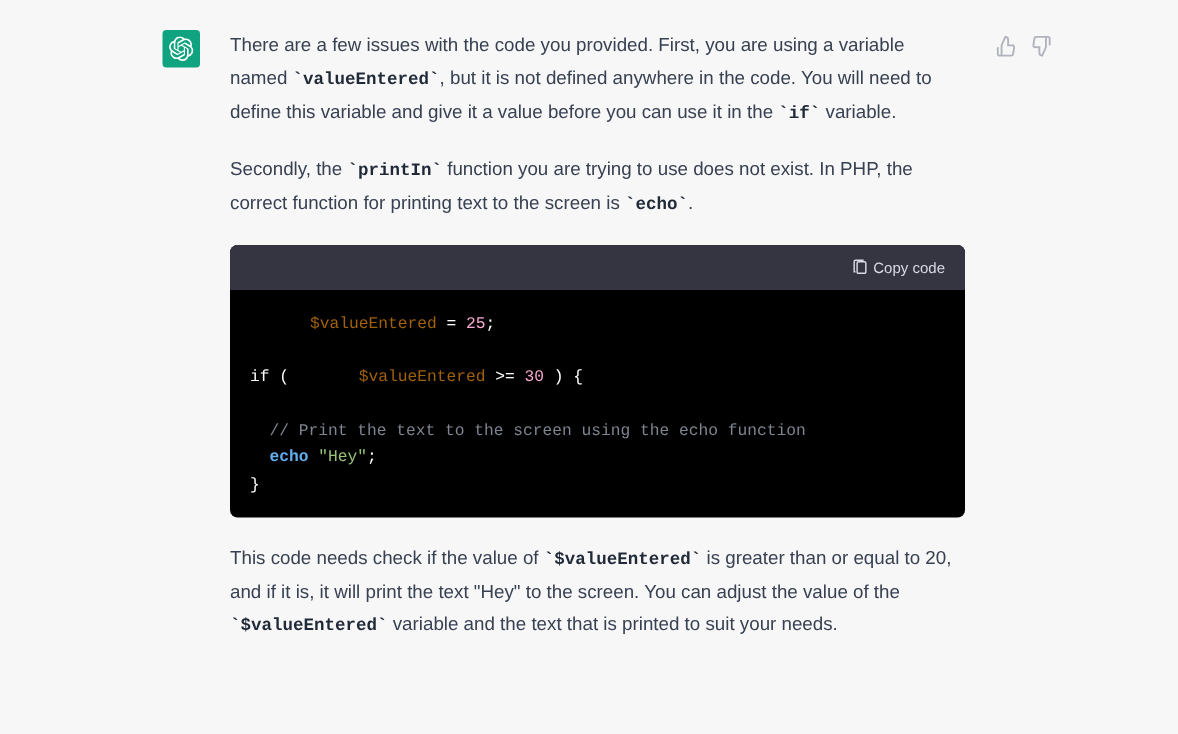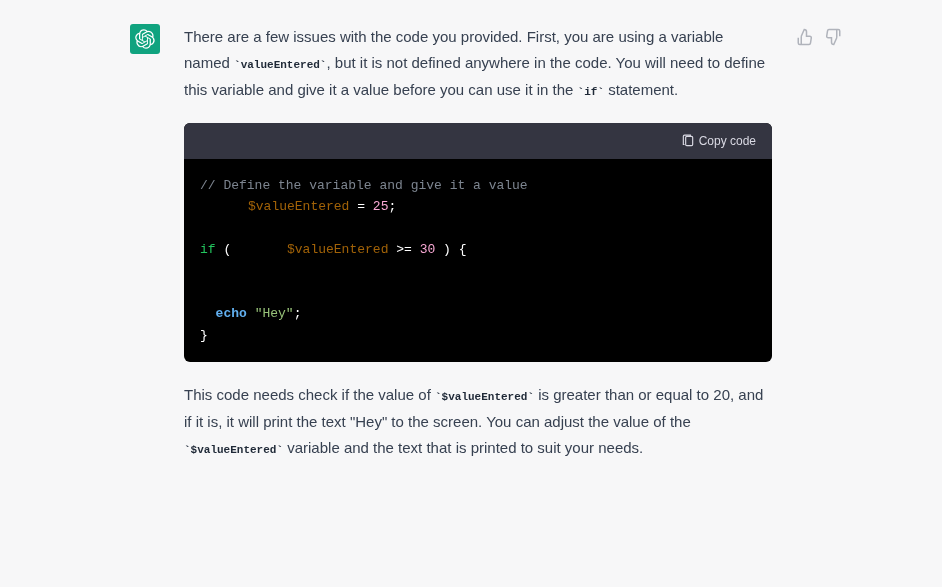--- a/index.html
+++ b/index.html
@@ -39,21 +39,21 @@
       flex: 1;
       font-size: 15px;
       line-height: 1.75;
       color: #374151;
     }
     .content p {
       margin-bottom: 20px;
     }
     .inline-code {
       font-family: "SFMono-Regular", Consolas, "Liberation Mono", Menlo, monospace;
-      font-size: 11px;
+      font-size: 14px;
       font-weight: 600;
       color: #1f2937;
     }
     .code-block {
       background: #000000;
       border-radius: 6px;
       overflow: hidden;
       margin-bottom: 20px;
     }
     .code-header {
@@ -88,21 +88,21 @@
       line-height: 1.65;
       color: #ffffff;
     }
     .code-line {
       white-space: pre;
     }
     .comment { color: #7d8590; }
     .variable { color: #a16207; margin-left: 48px; }
     .operator { color: #ffffff; }
     .number { color: #f9a8d4; }
-    .keyword { color: #22c55e; }
+    .keyword { color: #ffffff; }
     .func { color: #61afef; font-weight: bold; }
     .string { color: #98c379; }
     .punct { color: #ffffff; }
     .actions {
       display: flex;
       gap: 10px;
       flex-shrink: 0;
       padding-top: 4px;
     }
     .action-btn {
@@ -123,39 +123,39 @@
 <body>
 
 <div class="container">
   <div class="avatar">
     <svg viewBox="0 0 41 41">
         <path d="M37.532 16.87a9.963 9.963 0 0 0-.856-8.184 10.078 10.078 0 0 0-10.855-4.835A9.964 9.964 0 0 0 18.306.5a10.079 10.079 0 0 0-9.614 6.977 9.967 9.967 0 0 0-6.664 4.834 10.08 10.08 0 0 0 1.24 11.817 9.965 9.965 0 0 0 .856 8.185 10.079 10.079 0 0 0 10.855 4.835 9.965 9.965 0 0 0 7.516 3.35 10.078 10.078 0 0 0 9.617-6.981 9.967 9.967 0 0 0 6.663-4.834 10.079 10.079 0 0 0-1.243-11.813ZM22.498 37.886a7.474 7.474 0 0 1-4.799-1.735c.061-.033.168-.091.237-.134l7.964-4.6a1.294 1.294 0 0 0 .655-1.134V19.054l3.366 1.944a.12.12 0 0 1 .066.092v9.299a7.505 7.505 0 0 1-7.49 7.496ZM6.392 31.006a7.471 7.471 0 0 1-.894-5.023c.06.036.162.099.237.141l7.964 4.6a1.297 1.297 0 0 0 1.308 0l9.724-5.614v3.888a.12.12 0 0 1-.048.103l-8.051 4.649a7.504 7.504 0 0 1-10.24-2.744ZM4.297 13.62A7.469 7.469 0 0 1 8.2 10.333c0 .068-.004.19-.004.274v9.201a1.294 1.294 0 0 0 .654 1.132l9.723 5.614-3.366 1.944a.12.12 0 0 1-.114.01L7.04 23.856a7.504 7.504 0 0 1-2.743-10.237Zm27.658 6.437-9.724-5.615 3.367-1.943a.121.121 0 0 1 .113-.01l8.052 4.648a7.498 7.498 0 0 1-1.158 13.528v-9.476a1.293 1.293 0 0 0-.65-1.132Zm3.35-5.043c-.059-.037-.162-.099-.236-.141l-7.965-4.6a1.298 1.298 0 0 0-1.308 0l-9.723 5.614v-3.888a.12.12 0 0 1 .048-.103l8.05-4.645a7.497 7.497 0 0 1 11.135 7.763Zm-21.063 6.929-3.367-1.944a.12.12 0 0 1-.065-.092v-9.299a7.497 7.497 0 0 1 12.293-5.756 6.94 6.94 0 0 0-.236.134l-7.965 4.6a1.294 1.294 0 0 0-.654 1.132l-.006 11.225Zm1.829-3.943 4.33-2.501 4.332 2.5v5l-4.331 2.5-4.331-2.5V18Z"></path>
       </svg>
   </div>
 
   <div class="content">
-    <p id="p1"><span>There are a few issues with the code you provided. First, you are using a variable named </span><span class="inline-code">`valueEntered`</span><span>, but it is not defined anywhere in the code. You will need to define this variable and give it a value before you can use it in the </span><span class="inline-code">`if`</span><span> statement.</span></p>
+    <p id="p1"><span>There are a few issues with the code you provided. First, you are using a variable named </span><span class="inline-code">`valueEntered`</span><span>, but it is not defined anywhere in the code. You will need to define this variable and give it a value before you can use it in the </span><span class="inline-code">`if`</span><span> variable.</span></p>
+    <p id="p2"><span>Secondly, the </span><span class="inline-code">`printIn`</span><span> function you are trying to use does not exist. In PHP, the correct function for printing text to the screen is </span><span class="inline-code">`echo`</span><span>.</span></p>
 
     <div class="code-block">
       <div class="code-header">
         <button class="copy-button">
           <svg viewBox="0 0 24 24">
               <rect x="8" y="4" width="12" height="16" rx="2"></rect>
               <path d="M16 4V2H6a2 2 0 0 0-2 2v14h2"></path>
             </svg>
           <span>Copy code</span>
         </button>
       </div>
       <div class="code-body" id="codebody">
-          <div class="code-line"><span class="comment">// Define the variable and give it a value</span></div>
           <div class="code-line"><span class="variable">$valueEntered</span><span class="operator"> = </span><span class="number">25</span><span class="punct">;</span></div>
           <div class="code-line">&nbsp;</div>
           <div class="code-line"><span class="keyword">if</span><span class="punct"> ( </span><span class="variable">$valueEntered</span><span class="operator"> &gt;= </span><span class="number">30</span><span class="punct"> ) {</span></div>
           <div class="code-line">&nbsp;</div>
-          <div class="code-line"><span class="punct">  </span></div>
+          <div class="code-line"><span class="punct">  </span><span class="comment">// Print the text to the screen using the echo function</span></div>
           <div class="code-line"><span class="punct">  </span><span class="func">echo</span><span class="punct"> </span><span class="string">"Hey"</span><span class="punct">;</span></div>
           <div class="code-line"><span class="punct">}</span></div>
         </div>
     </div>
 
     <p id="p4"><span>This code needs check if the value of </span><span class="inline-code">`$valueEntered`</span><span> is greater than or equal to 20, and if it is, it will print the text "Hey" to the screen. You can adjust the value of the </span><span class="inline-code">`$valueEntered`</span><span> variable and the text that is printed to suit your needs.</span></p>
   </div>
 
   <div class="actions">
     <div class="action-btn">

